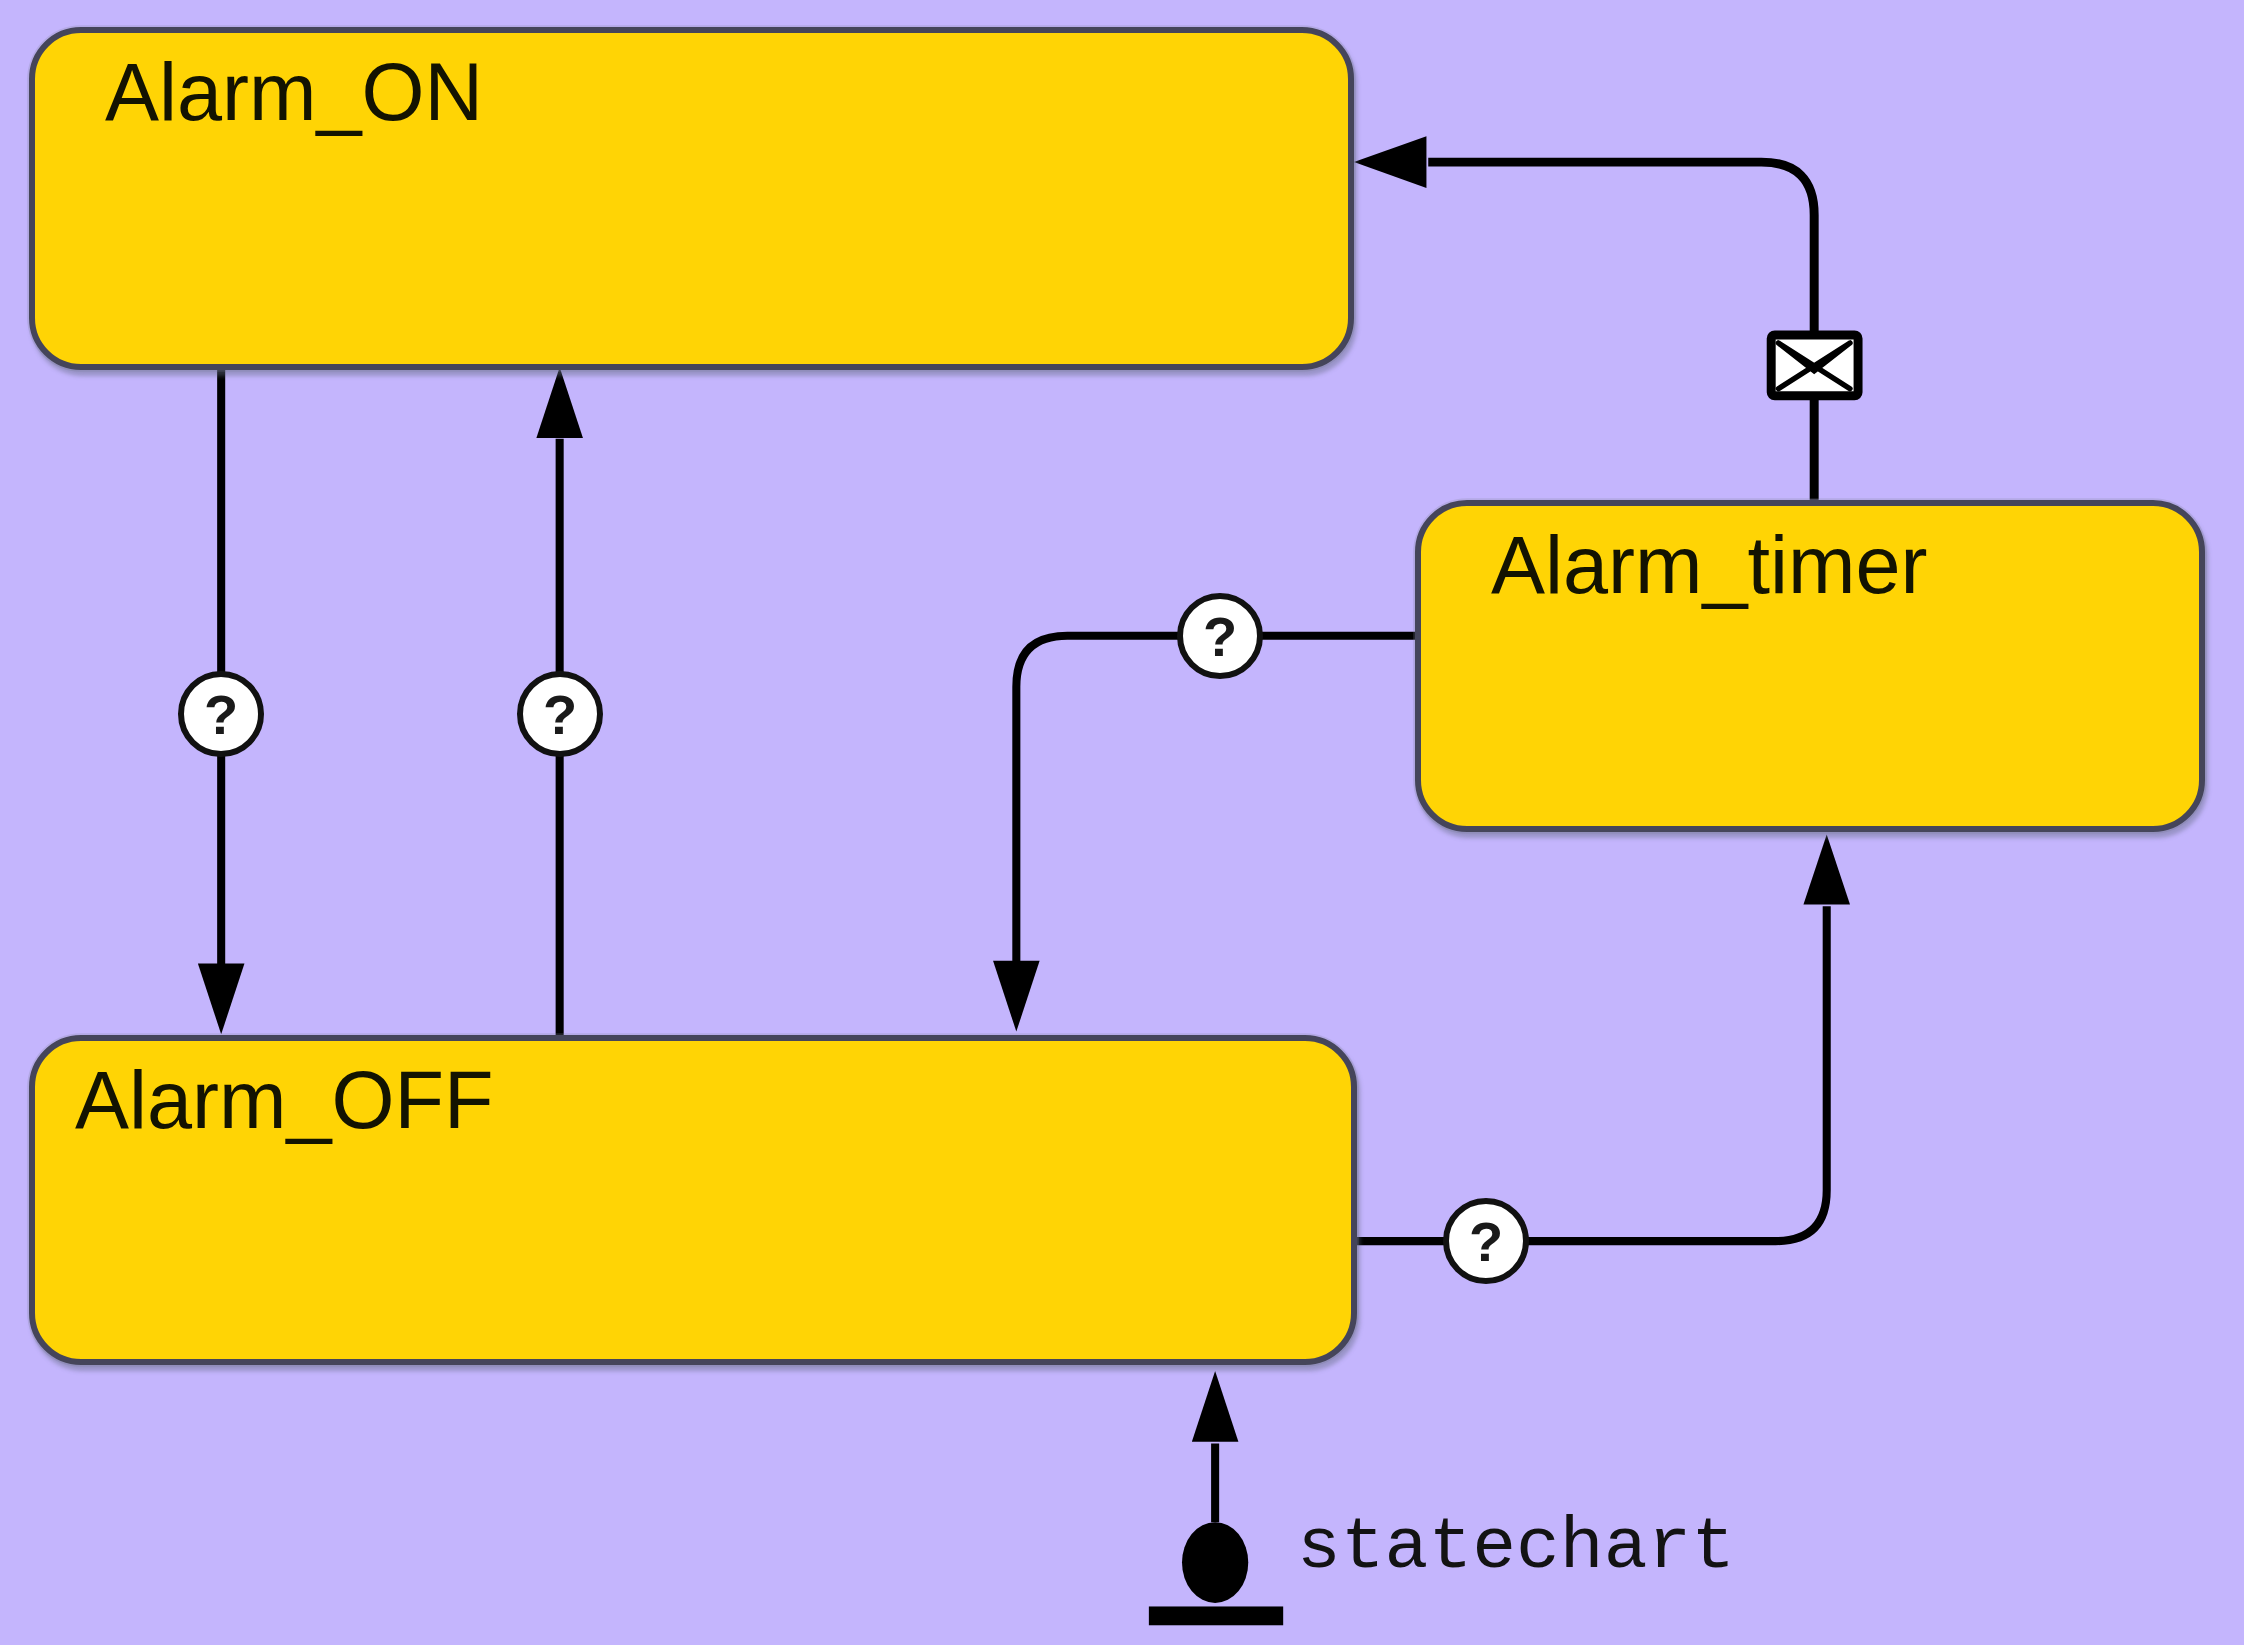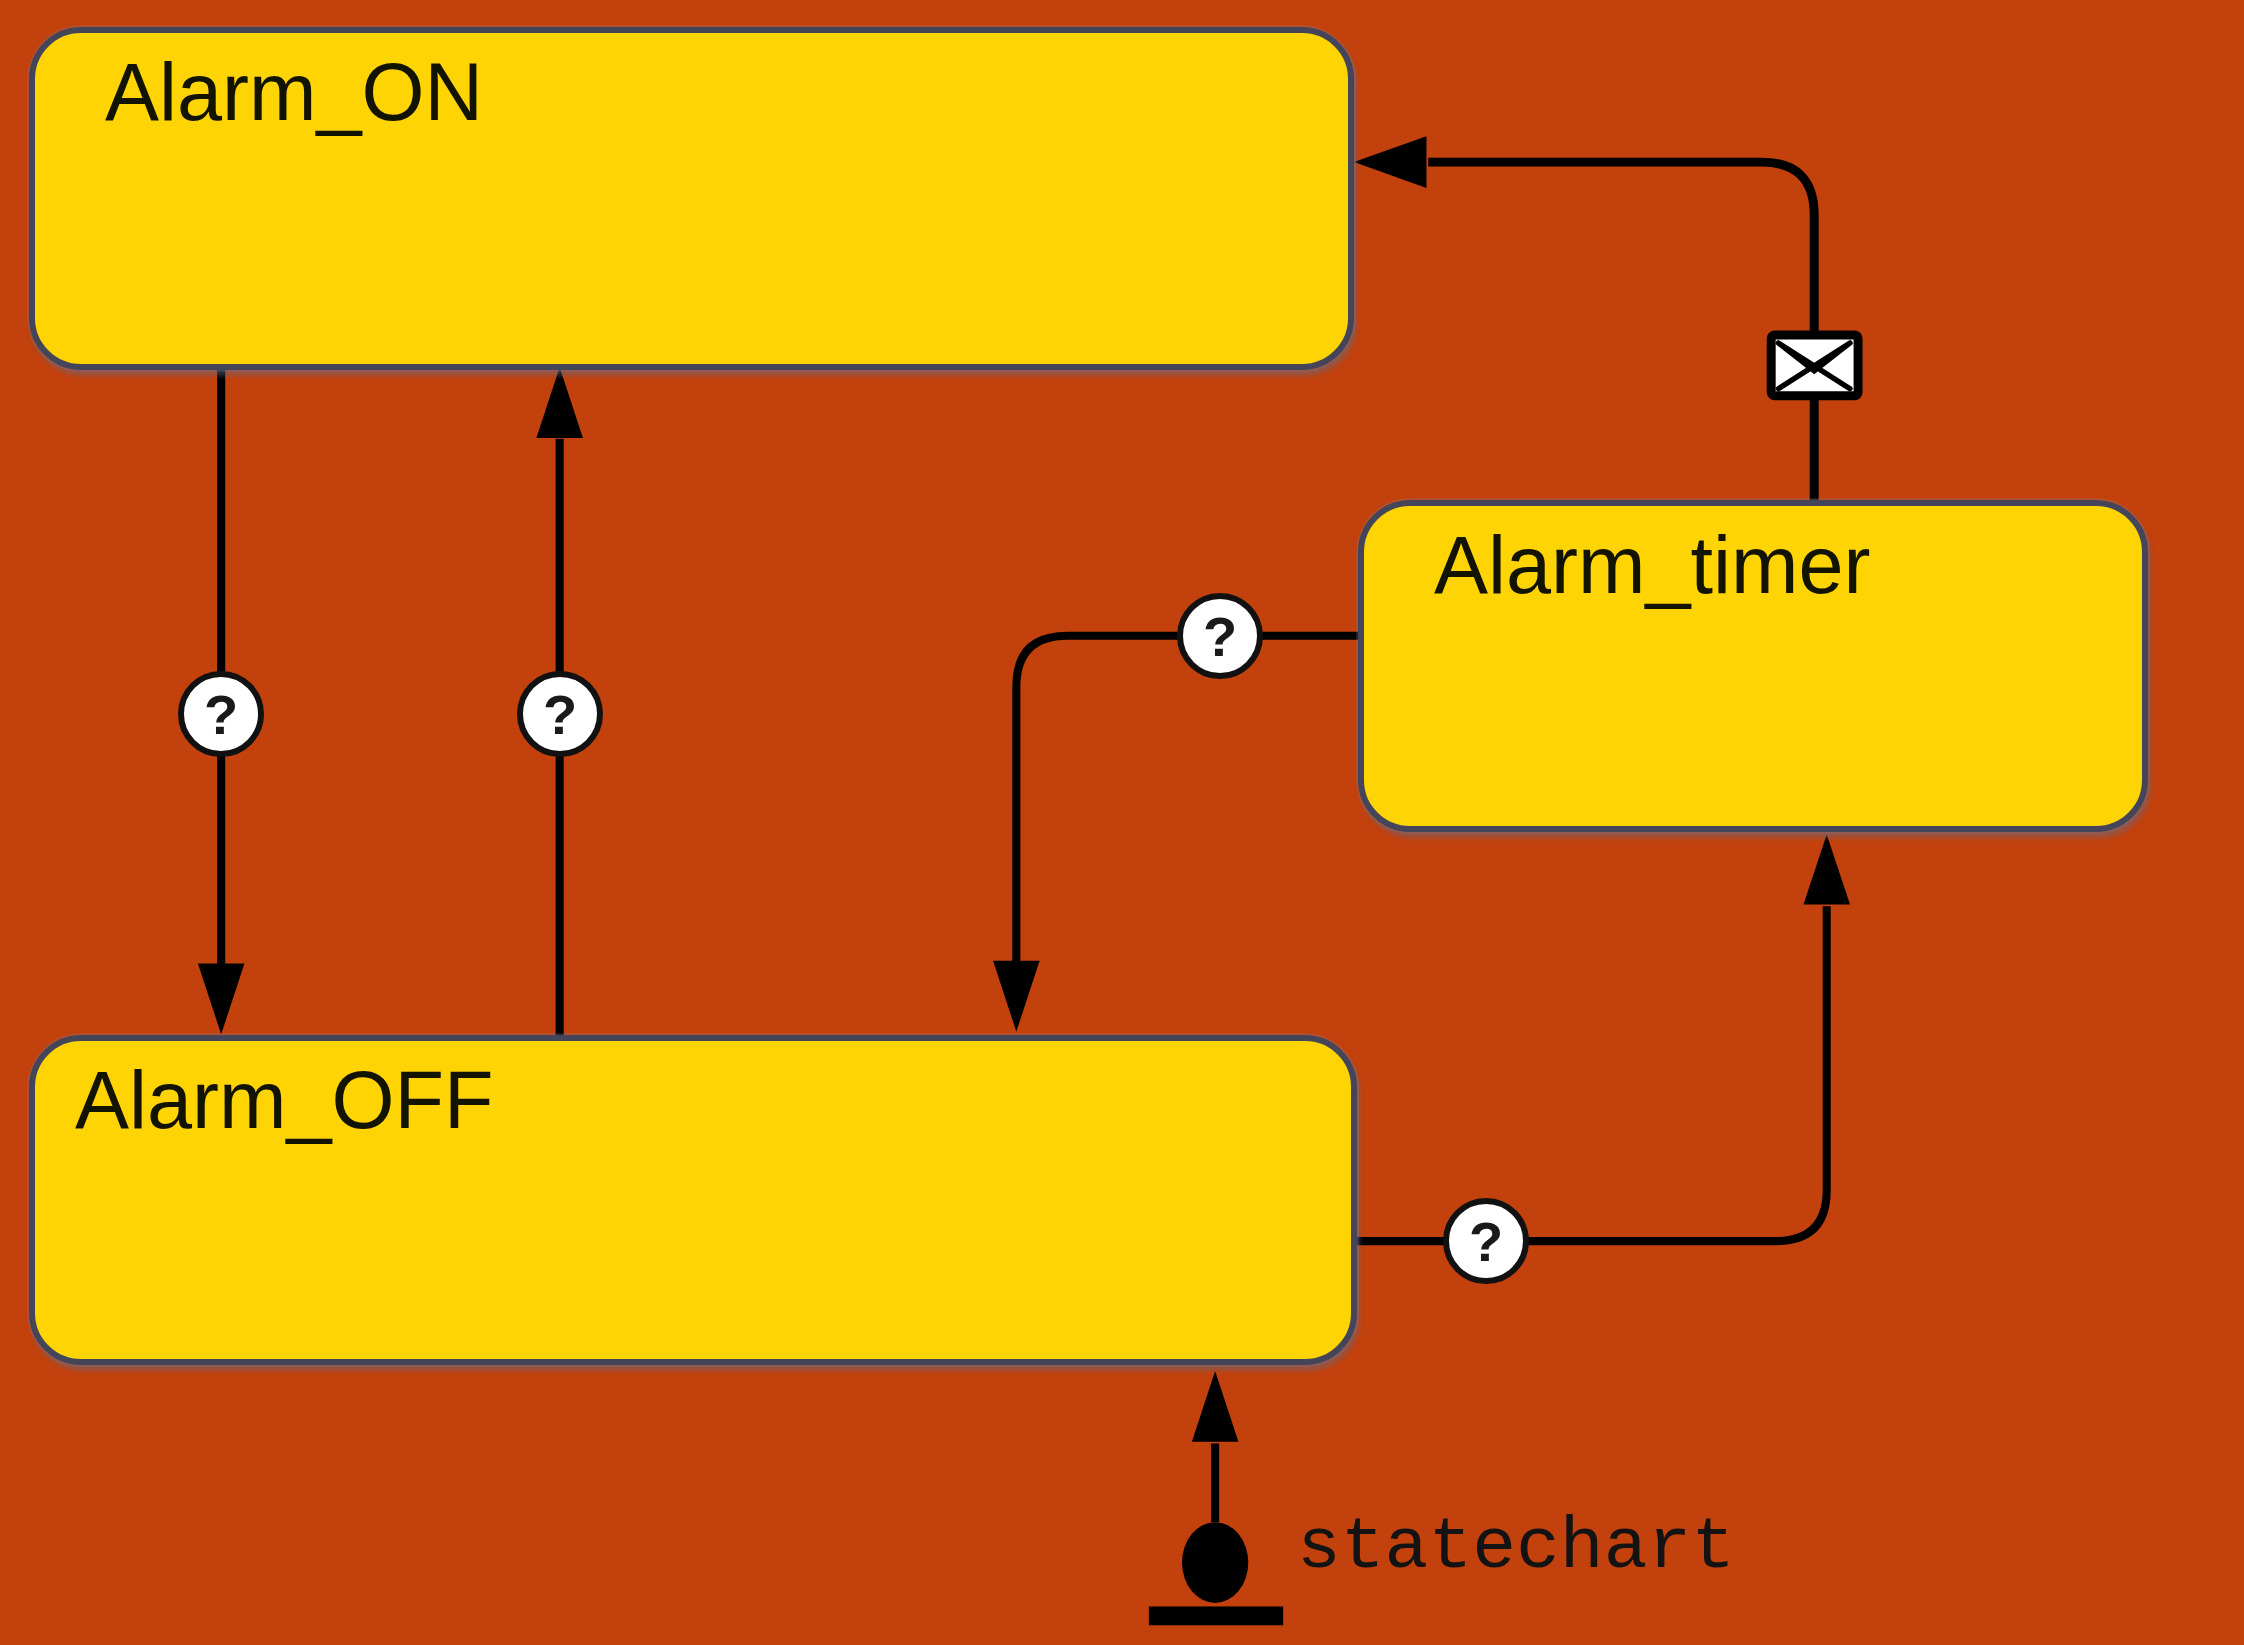--- a/index.html
+++ b/index.html
@@ -1,20 +1,20 @@
 <!DOCTYPE html>
 <html style="font-size:14.3px"><head>
 <meta charset="utf-8">
 <style>
   html, body { margin: 0; padding: 0; background: #ffffff; }
   .canvas {
     position: relative;
     width: 2244px;
     height: 1645px;
-    background: #c2410c;
+    background: #c4b5fd;
     overflow: hidden;
     font-family: "Liberation Sans", sans-serif;
   }
   svg.edges {
     position: absolute;
     left: 0; top: 0;
     width: 2244px; height: 1645px;
   }
   .state {
     position: absolute;
@@ -23,21 +23,21 @@
     border: 6.3px solid #45455A;
     border-radius: 52px;
     box-shadow: 2.7px 5.4px 4.5px rgba(100,106,132,0.45), 0 0 0 1.8px rgba(130,136,160,0.25);
     color: #131301;
     font-size: 81px;
     line-height: 1.15;
     padding: 12.5px 0 0 70px;
   }
   .state-alarm-on  { left: 29px;   top: 27px;   width: 1325px; height: 343px; }
   .state-alarm-off { left: 29px;   top: 1035px; width: 1328px; height: 330px; padding-left: 40px; }
-  .state-alarm-timer { left: 1358px; top: 500px; width: 790px; height: 332px; }
+  .state-alarm-timer { left: 1415px; top: 500px; width: 790px; height: 332px; }
   .qbadge {
     position: absolute;
     box-sizing: border-box;
     width: 86px; height: 86px;
     background: #ffffff;
     border: 6.3px solid #111111;
     border-radius: 50%;
     display: flex;
     align-items: center;
     justify-content: center;

